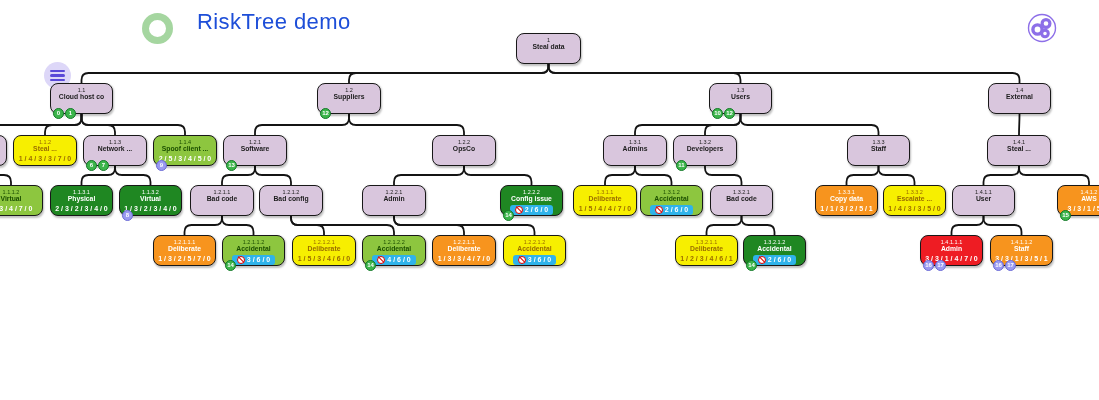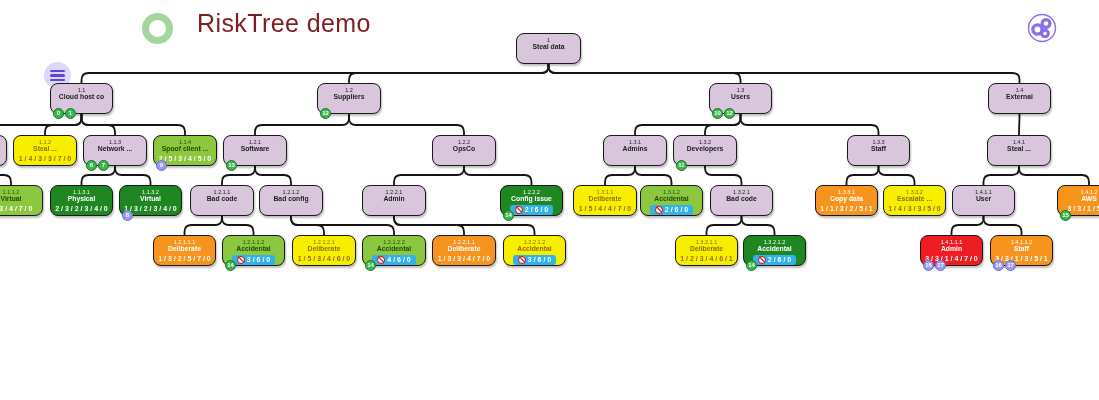--- a/index.html
+++ b/index.html
@@ -1,21 +1,21 @@
 <!DOCTYPE html>
 <html><head>
 <meta charset="utf-8">
 <style>
   html,body{margin:0;padding:0;background:#fff;}
   #stage{position:relative;width:1099px;height:400px;overflow:hidden;background:#fff;
          font-family:"Liberation Sans",sans-serif;}
   #edges-svg{position:absolute;left:0;top:0;}
   .logo-ring{position:absolute;left:142px;top:13px;width:17px;height:17px;
              border:7px solid #a5d6a0;border-radius:50%;}
-  .app-title{position:absolute;left:197px;top:9px;font-size:25px;color:#7f1d1d;letter-spacing:.4px;}
+  .app-title{position:absolute;left:197px;top:9px;font-size:22px;color:#1d4ed8;letter-spacing:.4px;}
   .menu-btn{position:absolute;left:44px;top:62px;width:27px;height:27px;border-radius:50%;
             background:#ddd7f8;display:flex;flex-direction:column;justify-content:center;
             align-items:center;gap:2.5px;cursor:pointer;}
   .menu-bar{width:15px;height:2.2px;background:#5a49d8;border-radius:2px;}
   .cluster-btn{position:absolute;left:1026px;top:12px;width:32px;height:32px;cursor:pointer;}
   .nodes-layer{position:absolute;left:0;top:0;width:100%;height:100%;}
   .node{position:absolute;height:31px;border:1.6px solid #181818;border-radius:8px;
         box-shadow:1px 1.5px 2px rgba(0,0,0,.25);display:flex;flex-direction:column;
         align-items:center;padding-top:3px;box-sizing:border-box;text-align:center;
         line-height:1.18;cursor:pointer;}

